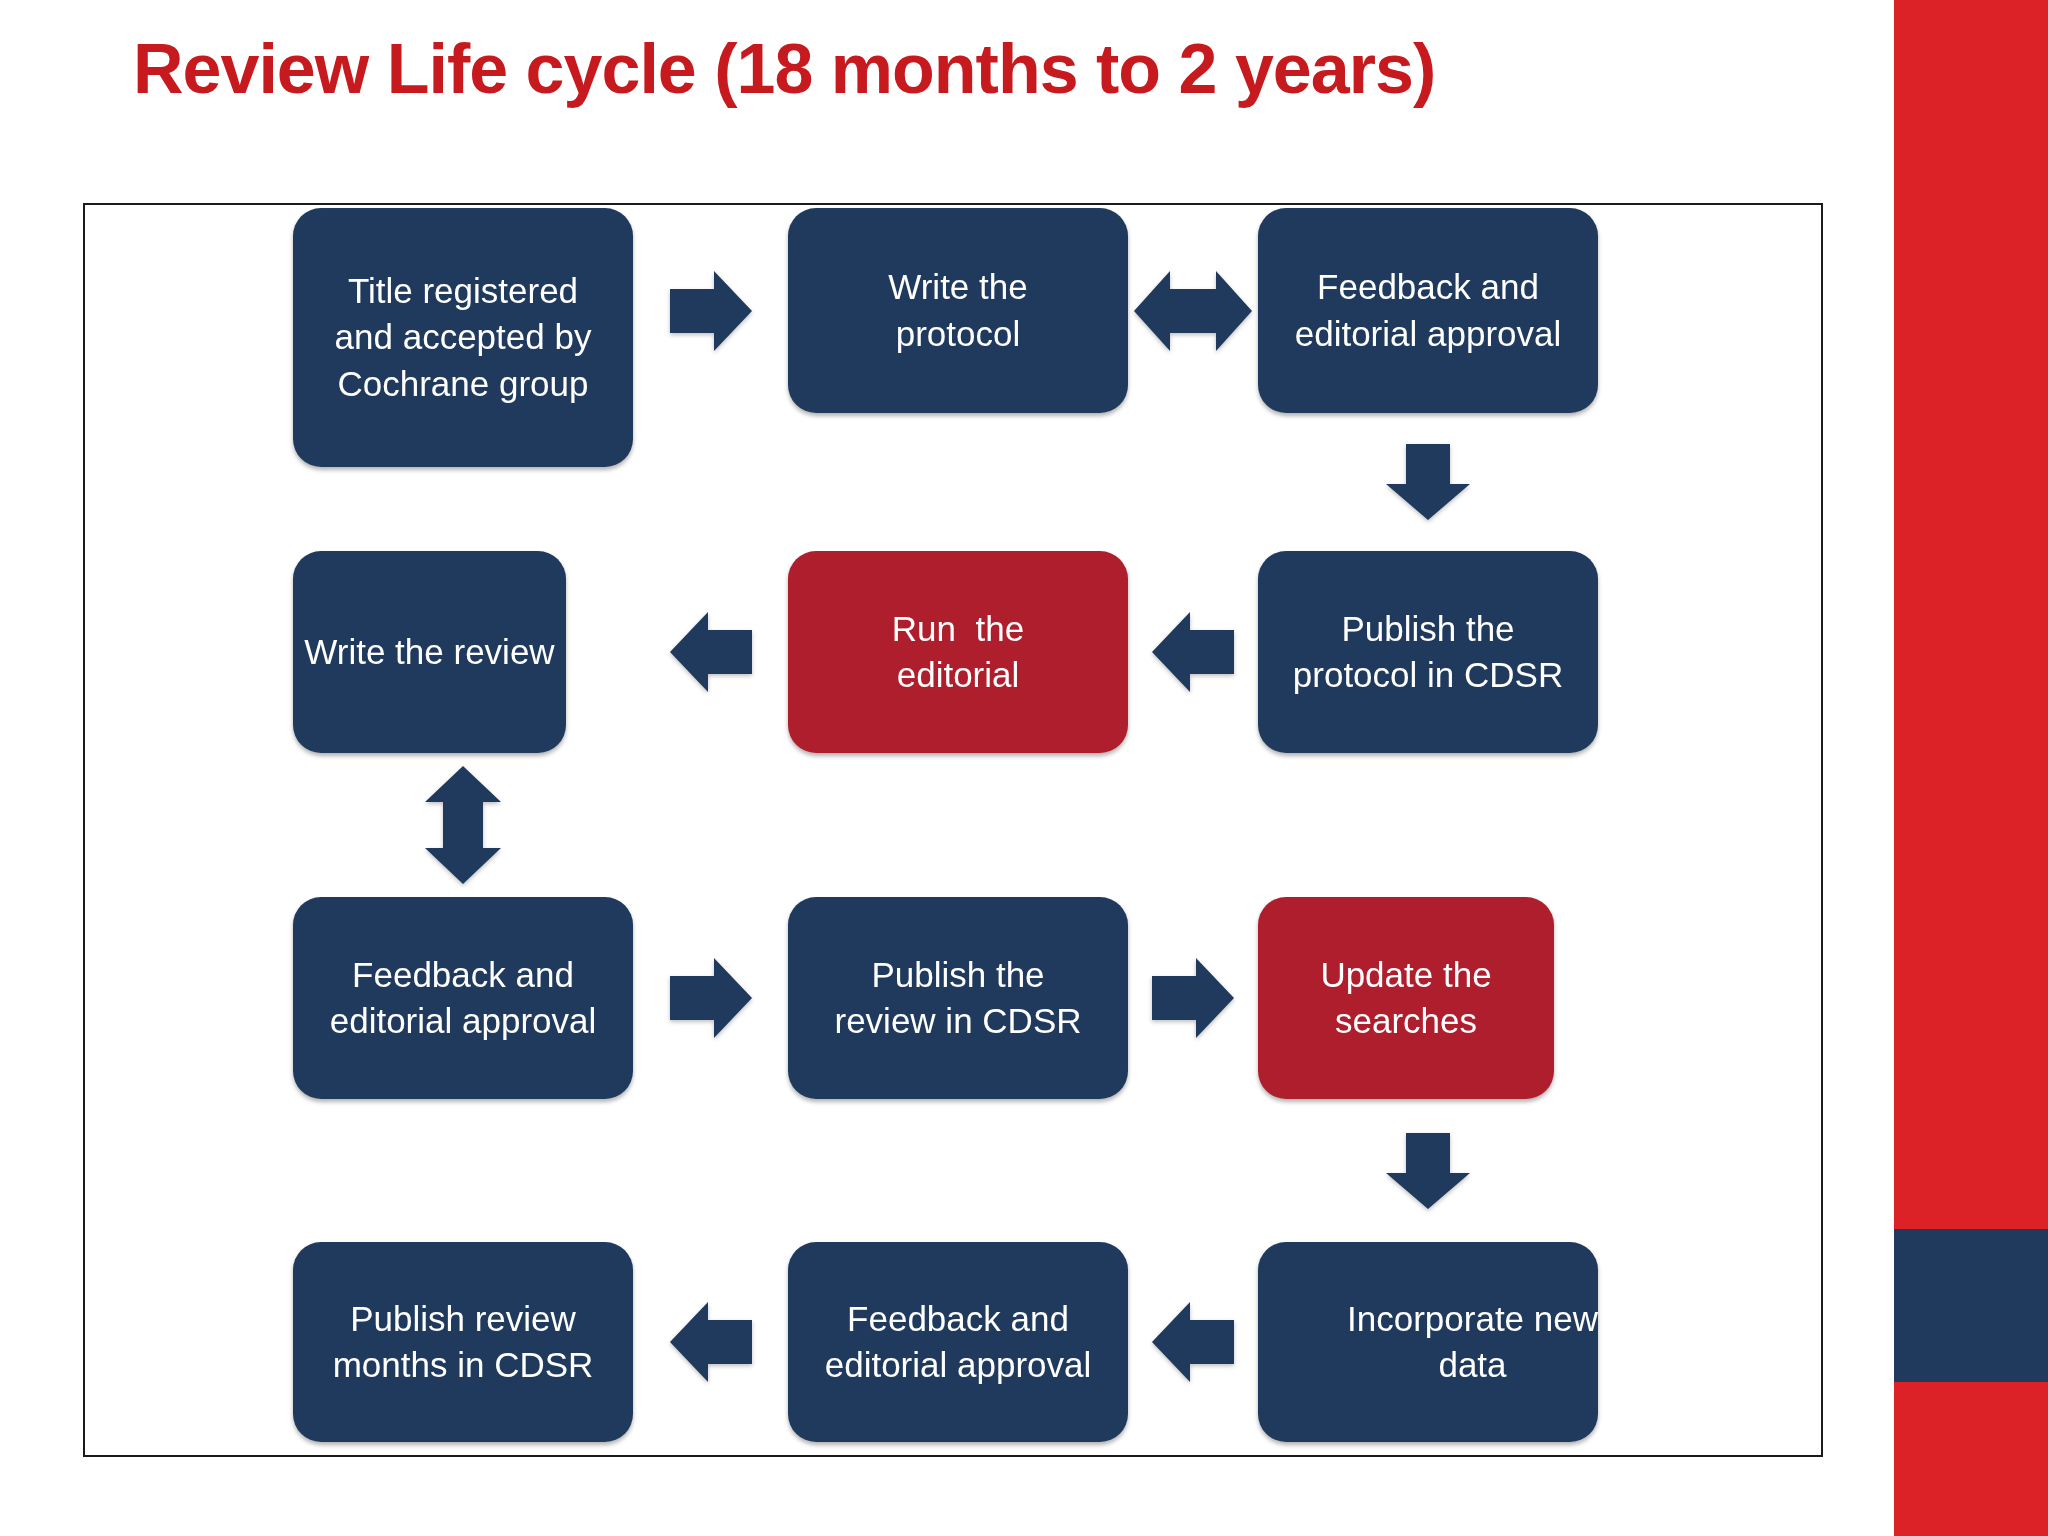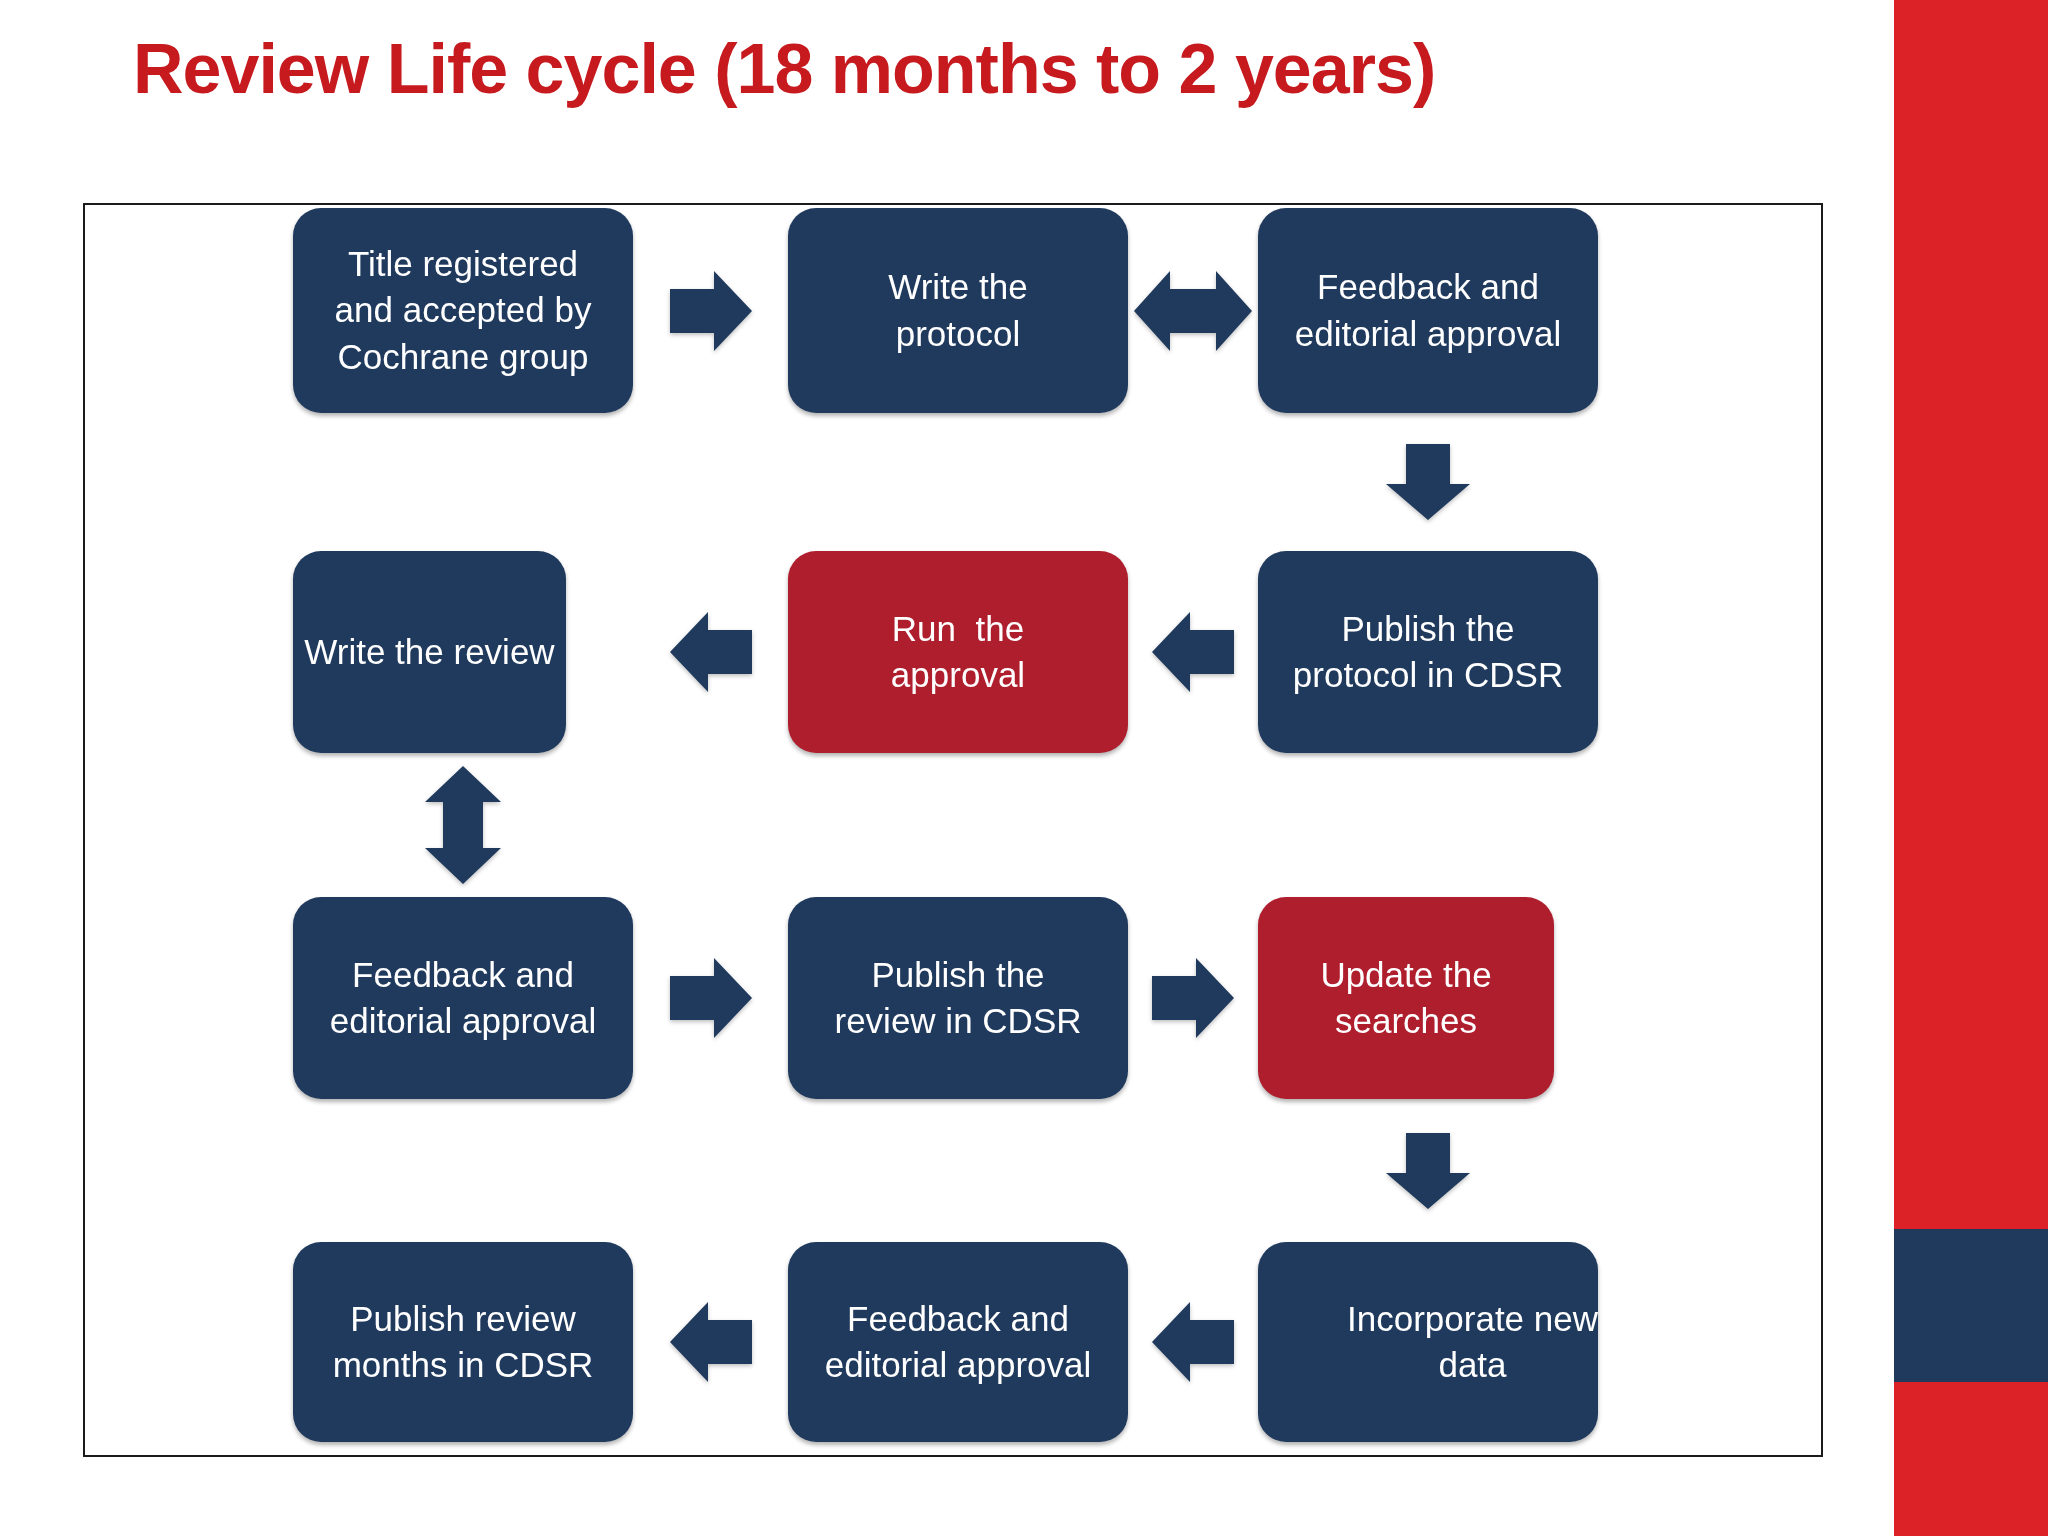--- a/index.html
+++ b/index.html
@@ -73,40 +73,40 @@
     height: 153px;
     background: var(--sidebar-navy);
   }
 </style>
 </head>
 <body>
 
 <h1 class="page-title">Review Life cycle (18 months to 2 years)</h1>
 
 <div class="flow-panel">
-    <div class="flow-box navy" style="left: 208px; top: 3px; width: 340px; height: 205px;">
+    <div class="flow-box navy" style="left: 208px; top: 3px; width: 340px; height: 259px;">
       <span class="flow-label">Title registered
 and accepted by
 Cochrane group</span>
     </div>
     <div class="flow-box navy" style="left: 703px; top: 3px; width: 340px; height: 205px;">
       <span class="flow-label">Write the
 protocol</span>
     </div>
     <div class="flow-box navy" style="left: 1173px; top: 3px; width: 340px; height: 205px;">
       <span class="flow-label">Feedback and
 editorial approval</span>
     </div>
     <div class="flow-box navy" style="left: 1173px; top: 346px; width: 340px; height: 202px;">
       <span class="flow-label">Publish the
 protocol in CDSR</span>
     </div>
     <div class="flow-box red" style="left: 703px; top: 346px; width: 340px; height: 202px;">
       <span class="flow-label">Run  the
-approval</span>
+editorial</span>
     </div>
     <div class="flow-box navy" style="left: 208px; top: 346px; width: 273px; height: 202px;">
       <span class="flow-label">Write the review</span>
     </div>
     <div class="flow-box navy" style="left: 208px; top: 692px; width: 340px; height: 202px;">
       <span class="flow-label">Feedback and
 editorial approval</span>
     </div>
     <div class="flow-box navy" style="left: 703px; top: 692px; width: 340px; height: 202px;">
       <span class="flow-label">Publish the

